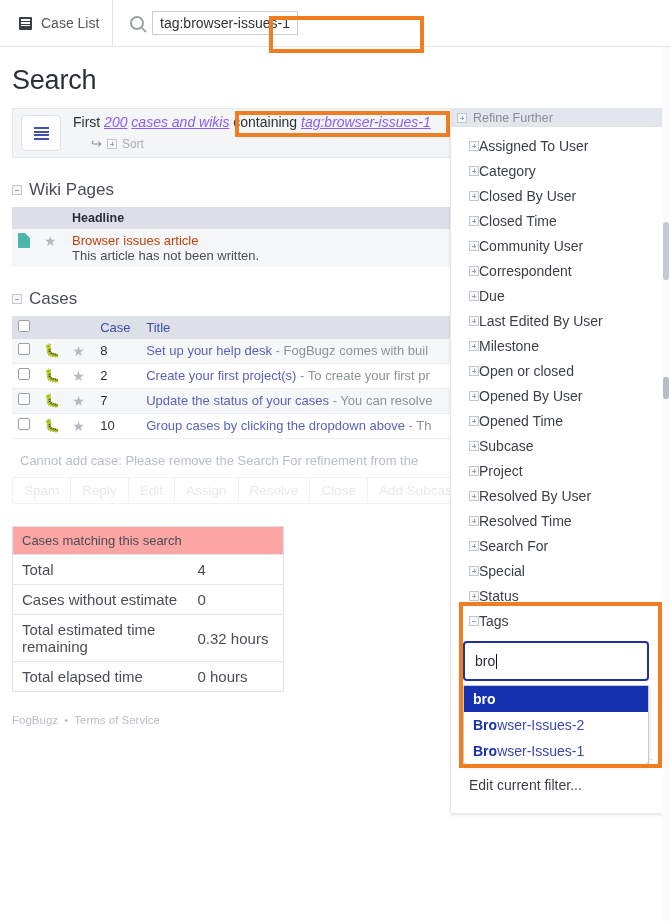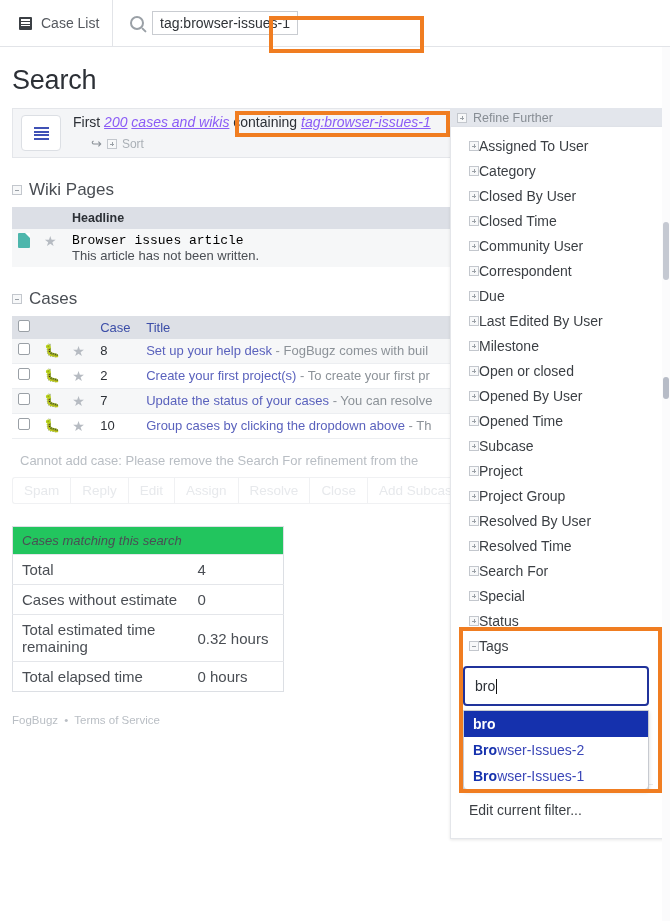--- a/index.html
+++ b/index.html
@@ -151,21 +151,21 @@
   .wiki-row td { background:#f6f7f8; }
   .wiki-row .docicon {
     width: 12px; height: 15px; background:#4db6ac; position:relative; display:inline-block;
     border-radius:1px;
   }
   .wiki-row .docicon::after {
     content:""; position:absolute; right:0; top:0; border-width:0 5px 5px 0;
     border-style:solid; border-color:#fff #fff transparent transparent;
   }
   .star { color:#b6bbc2; font-size:14px; }
-  .wikilink { color:#000000;font-family:Liberation Mono, monospace; }
+  .wikilink { color:#c2410c; }
   .wikidesc { color:#4a4e54; }
 
   
   .case-tbl thead th { background:#dde0e6; color:#2c3036; font-weight: normal; font-size:13px; }
   .case-tbl thead th.cs { color:#3c4ea8; }
   .case-tbl tr.odd td { background:#f6f7f8; }
   .case-tbl tr.even td { background:#ffffff; }
   .case-tbl td { border-bottom: 1px solid #eceef1; white-space: nowrap; }
   .cb {
     width:12px; height:12px; border:1px solid #9aa0a6; background:#fff;
@@ -182,22 +182,22 @@
   .btnrow { margin: 9px 0 0 12px; display:flex; width: 520px; }
   .btnrow .b {
     border:1px solid #f0f1f3; border-right:none; padding:5px 11px;
     color:#e7e9ec; font-size:13.5px; background:#fff; white-space:nowrap;
   }
   .btnrow .b:first-child { border-radius:3px 0 0 3px; }
   .btnrow .b:last-child { border-right:1px solid #f0f1f3; }
 
   .stats { margin: 22px 0 0 12px; width: 272px; border:1px solid #dcdfe4; border-collapse: collapse; }
   .stats th {
-    background:#22c55e; text-align:left; padding:6px 9px; font-weight:normal;
-    color:#4a4e54; font-size:13px;font-style:italic;
+    background:#fca5a5; text-align:left; padding:6px 9px; font-weight:normal;
+    color:#4a4e54; font-size:13px;
   }
   .stats td { padding:6px 9px; border-top:1px solid #e4e6ea; font-size:15px; color:#4a4e54; }
   .stats td.v { width: 95px; }
 
   .footer { margin: 22px 0 0 12px; color:#b9bec4; font-size:11.5px; }
   .footer .dot { padding: 0 3px; }
 
   
   .refine {
     position: absolute; left: 450px; top: 108px; width: 218px;
@@ -476,24 +476,20 @@
     <div class="ritem">
         <span class="plusbox"></span>
         <span>Subcase</span>
       </div>
     <div class="ritem">
         <span class="plusbox"></span>
         <span>Project</span>
       </div>
     <div class="ritem">
         <span class="plusbox"></span>
-        <span>Project Group</span>
-      </div>
-    <div class="ritem">
-        <span class="plusbox"></span>
         <span>Resolved By User</span>
       </div>
     <div class="ritem">
         <span class="plusbox"></span>
         <span>Resolved Time</span>
       </div>
     <div class="ritem">
         <span class="plusbox"></span>
         <span>Search For</span>
       </div>

